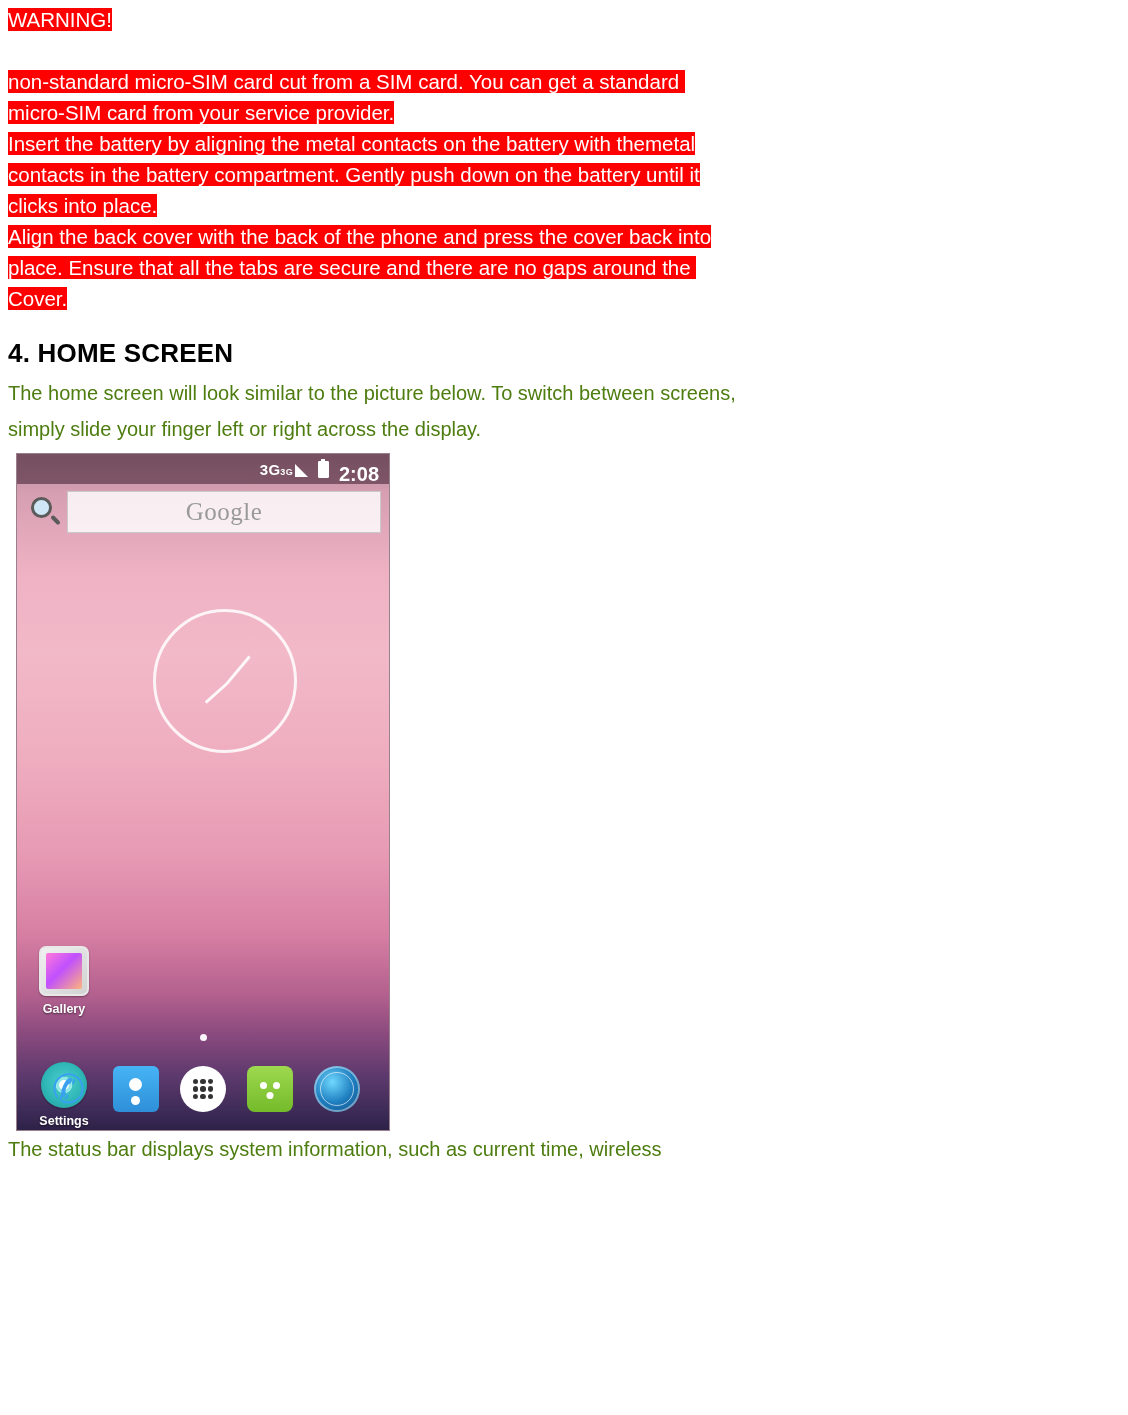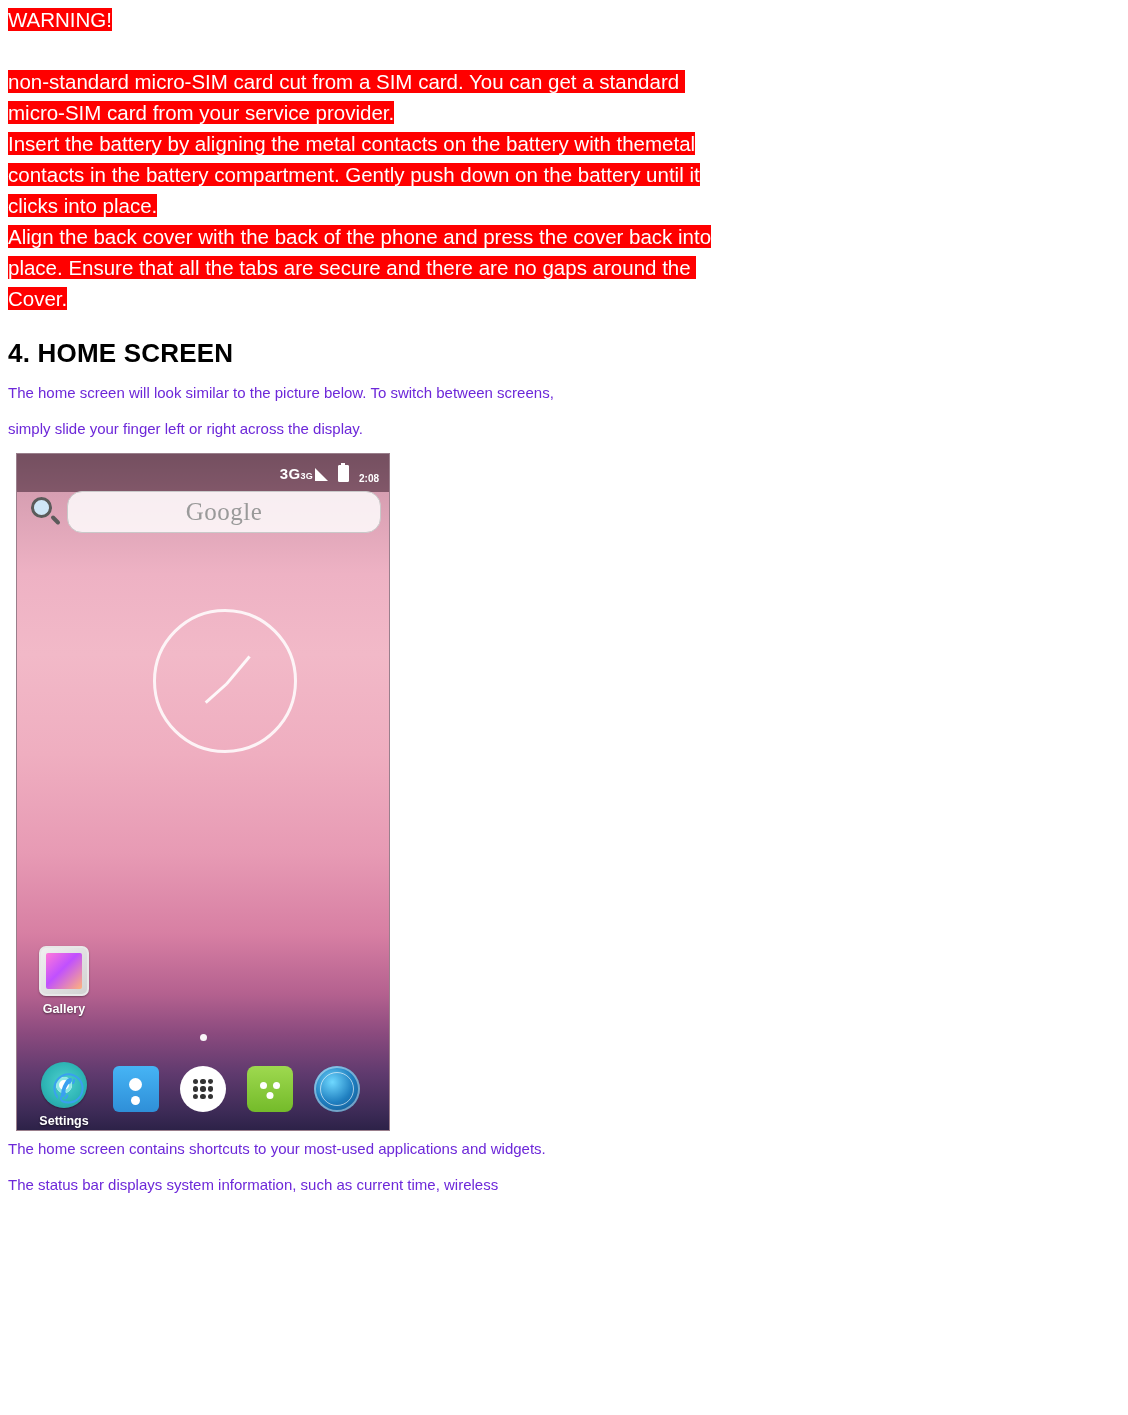--- a/index.html
+++ b/index.html
@@ -49,23 +49,23 @@
     white-space: nowrap;
   }
   h2.section-title {
     font-size: 26px;
     font-weight: bold;
     margin: 24px 0 6px 0;
     letter-spacing: 0.2px;
     color: #000;
   }
   .body-line {
-    font-size: 15px;
+    font-size: 20px;
     line-height: 36px;
-    color: #6d28d9;
+    color: #4d7c0f;
     white-space: nowrap;
   }
   
   .phone-shot {
     position: relative;
     width: 374px;
     height: 678px;
     margin-top: 6px;
     margin-left: 8px;
     border: 1px solid #9a7f8c;
@@ -81,21 +81,21 @@
         #d77fa3 480px,
         #b4618f 540px,
         #8a4a7e 580px,
         #5f3a6e 620px,
         #3b2a55 660px,
         #2b2146 678px);
   }
   .status-bar {
     position: absolute;
     top: 0; left: 0; right: 0;
-    height: 38px;
+    height: 30px;
     background: rgba(60,30,45,0.55);
     display: flex;
     align-items: center;
     justify-content: flex-end;
     padding-right: 10px;
     box-sizing: border-box;
   }
   .status-bar .sig {
     color: #fff;
     font-size: 15px;
@@ -124,21 +124,21 @@
   }
   .batt:before {
     content:"";
     position:absolute;
     top:-3px; left:2px;
     width:4px; height:2px;
     background:#ffffff;
   }
   .clock {
     color: #ffffff;
-    font-size: 10px;
+    font-size: 20px;
     font-weight: bold;
     margin-left: 10px;
     margin-top: 10px;
   }
   .search-widget {
     position: absolute;
     top: 36px; left: 10px;
     width: 354px; height: 44px;
     display: flex;
     align-items: center;
@@ -164,21 +164,21 @@
     width: 11px; height: 4px;
     background: #5b5b5b;
     transform: rotate(45deg);
     border-radius: 2px;
   }
   .search-box {
     flex: 1;
     height: 40px;
     background: rgba(255,255,255,0.82);
     border: 1px solid #c9c9c9;
-    border-radius: 15px;
+    border-radius: 0;
     display: flex;
     align-items: center;
     justify-content: center;
   }
   .search-box .google-word {
     font-family: "Liberation Serif", serif;
     font-size: 25px;
     color: #9a9a9a;
     letter-spacing: 0.5px;
   }
@@ -466,17 +466,16 @@
               <i></i>
               <i></i>
             </span>
         </span>
         <span class="dock-icon ic-sms"></span>
         <span class="dock-icon ic-browser"></span>
       </div>
 
     </div>
 
-    <div class="body-line">The home screen contains shortcuts to your most-used applications and widgets.</div>
     <div class="body-line">The status bar displays system information, such as current time, wireless</div>
 
   </div>
 </div>
 
 </body></html>

